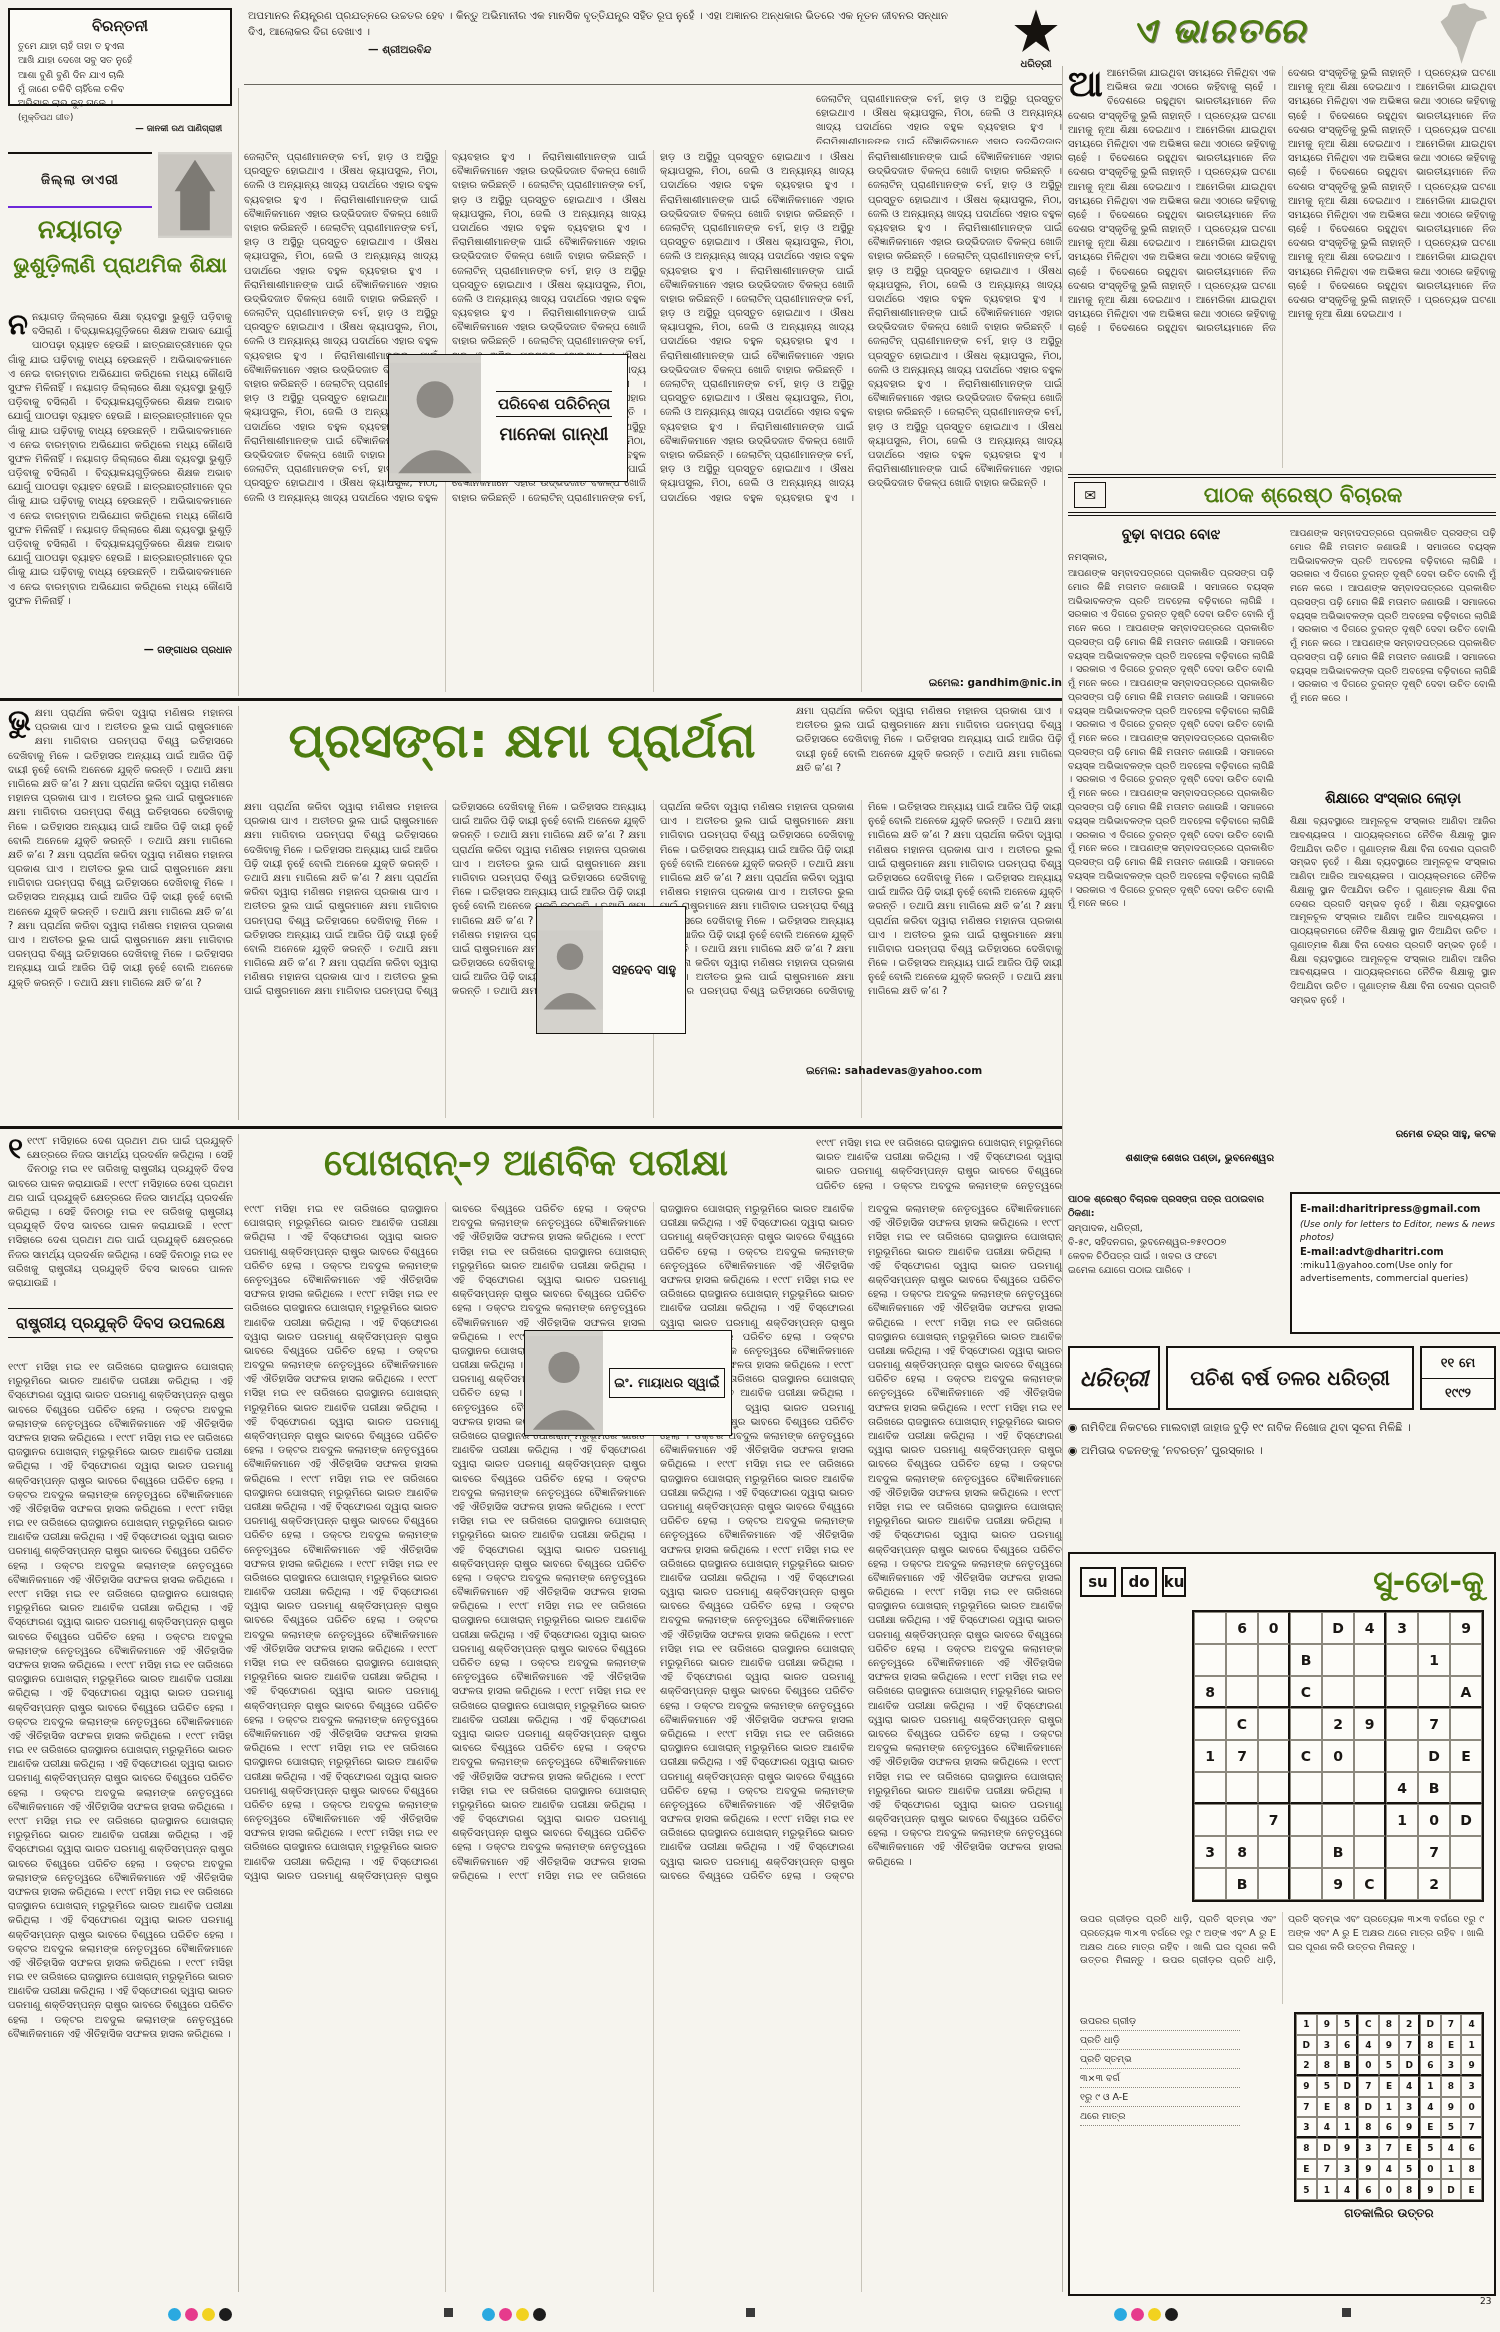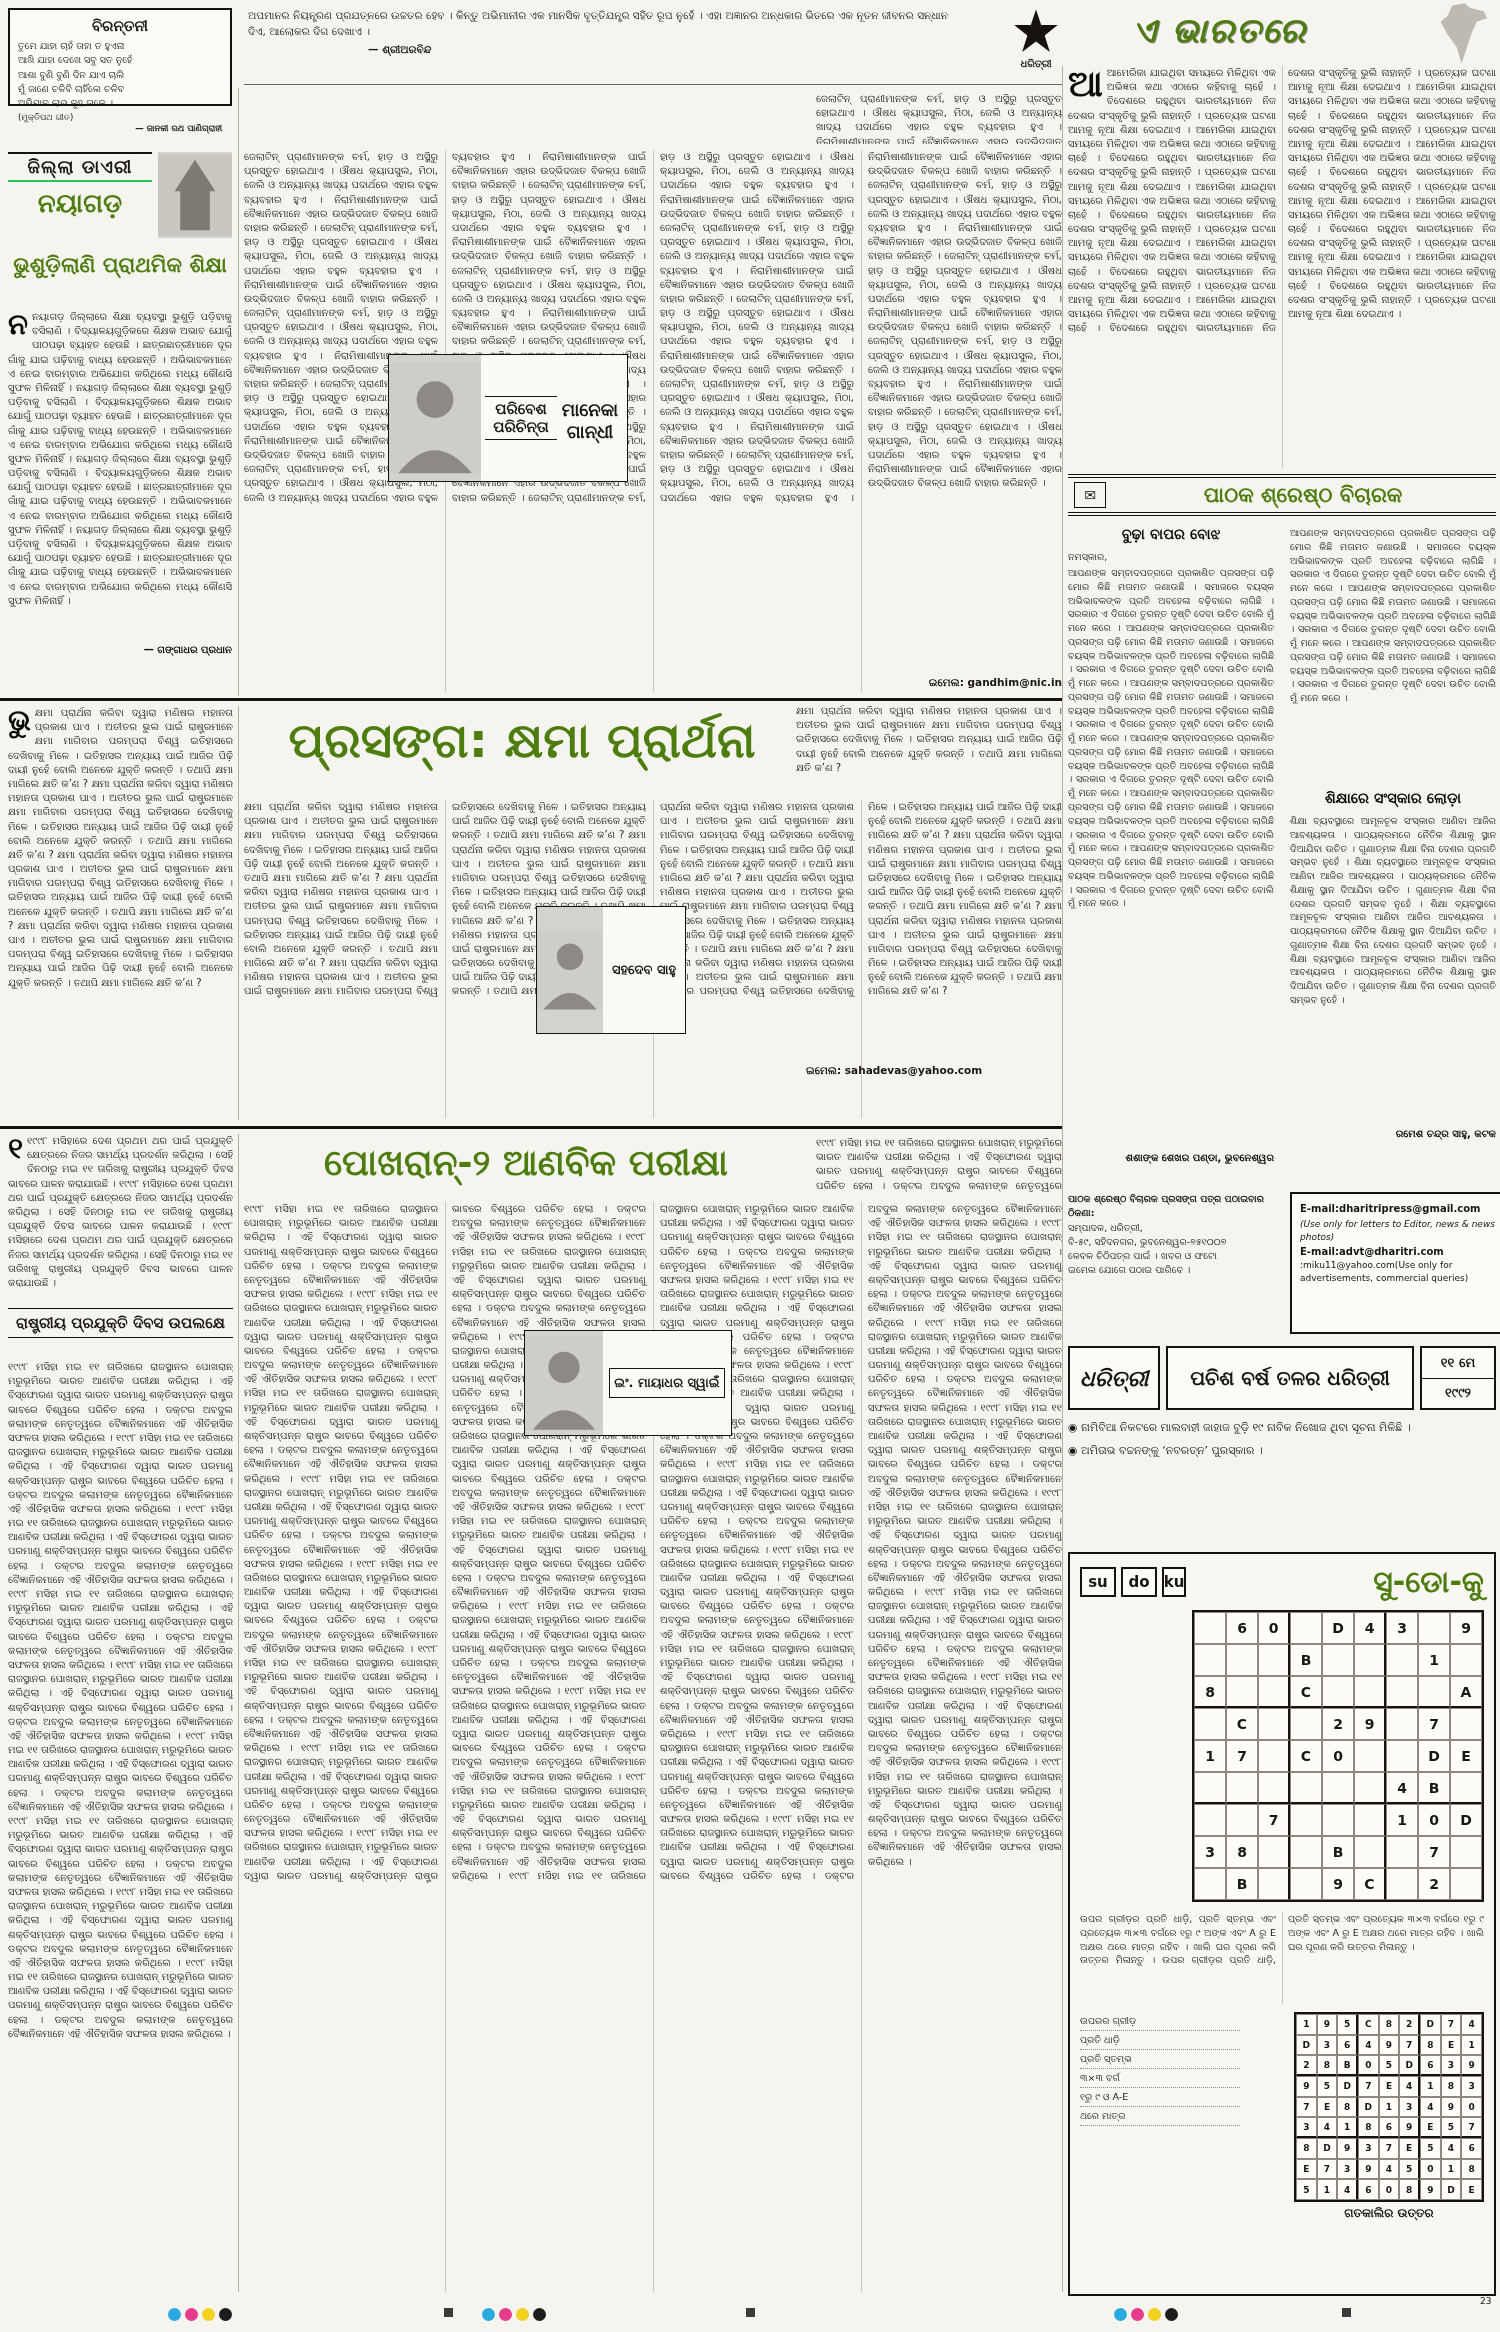--- a/index.html
+++ b/index.html
@@ -66,21 +66,21 @@
     <span class="abs" style="right:0;top:-2px;opacity:.55">
       <svg width="62" height="64" viewBox="0 0 100 110">
           <path d="M28 6 L50 2 L58 10 L82 16 L88 28 L70 34 L62 52 L50 88 L44 106 L36 78 L20 56 L8 34 L20 24 Z" fill="#8e8b82"></path>
         </svg>
     </span>
     <div class="abs headline" style="left:4px;top:6px;font-size:34px;font-style:italic;letter-spacing:2px;text-shadow:1px 1px 0 #8e8b82">ଏ ଭାରତରେ</div>
   </div>
 
   <div class="abs" style="left:8px;top:152px;width:224px;height:92px;display:flex;gap:6px">
     <div style="flex:1">
-      <div style="font-size:18px;font-weight:bold;letter-spacing:1px;border-top:2px solid #16130f;border-bottom:2px solid #22c55e;padding:2px 0;text-align:center">ଜିଲ୍ଲା ଡାଏରୀ</div>
+      <div style="font-size:13px;font-weight:bold;letter-spacing:1px;border-top:2px solid #16130f;border-bottom:2px solid #6d28d9;padding:18px 0;text-align:center">ଜିଲ୍ଲା ଡାଏରୀ</div>
       <div class="headline" style="font-size:26px;margin-top:6px;text-align:center">ନୟାଗଡ଼</div>
     </div>
     <div class="portrait" style="width:74px;height:86px">
       <svg class="photo-fill" viewBox="0 0 40 44">
           <rect width="40" height="44" fill="#c9c6c0"></rect>
           <path d="M20 3 L31 20 L28 20 L28 41 L12 41 L12 20 L9 20 Z" fill="#7d7a74"></path>
         </svg>
     </div>
   </div>
 
@@ -104,21 +104,21 @@
   </div>
 
   <div class="abs" style="left:388px;top:354px;width:240px;height:128px;background:#fbfaf6;border:1.5px solid #16130f;display:flex;z-index:2">
     <div class="portrait" style="width:92px;height:100%">
       <svg class="photo-fill" viewBox="0 0 40 48">
           <rect width="40" height="48" fill="#cfcdc8"></rect>
           <circle cx="20" cy="16" r="8" fill="#8d8a85"></circle>
           <path d="M4 48 Q20 28 36 48 Z" fill="#8d8a85"></path>
         </svg>
     </div>
-    <div style="flex:1;display:flex;flex-direction:row;align-items:center;justify-content:center;padding:4px">
+    <div style="flex:1;display:flex;flex-direction:column;align-items:center;justify-content:center;padding:4px">
       <div style="font-size:15px;font-weight:bold;border-top:1px solid #16130f;border-bottom:1px solid #16130f;padding:3px 2px;text-align:center">ପରିବେଶ ପରିଚିନ୍ତା</div>
       <div style="font-size:18px;font-weight:bold;margin-top:6px;text-align:center">ମାନେକା ଗାନ୍ଧୀ</div>
     </div>
   </div>
 
   <div class="abs" style="left:860px;top:676px;width:202px;font-size:10.5px;font-weight:bold;text-align:right">ଇମେଲ: gandhim@nic.in</div>
 
   <div class="hline" style="left:0;top:698px;width:1062px;height:3px"></div>
 
   <div class="abs body-text" style="left:8px;top:706px;width:225px;height:408px">

